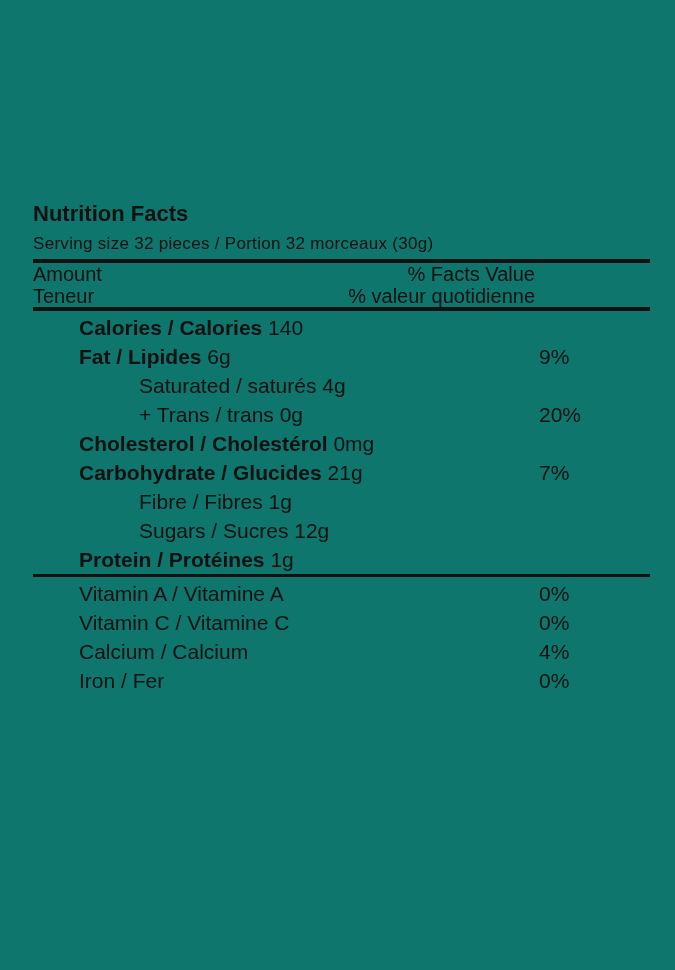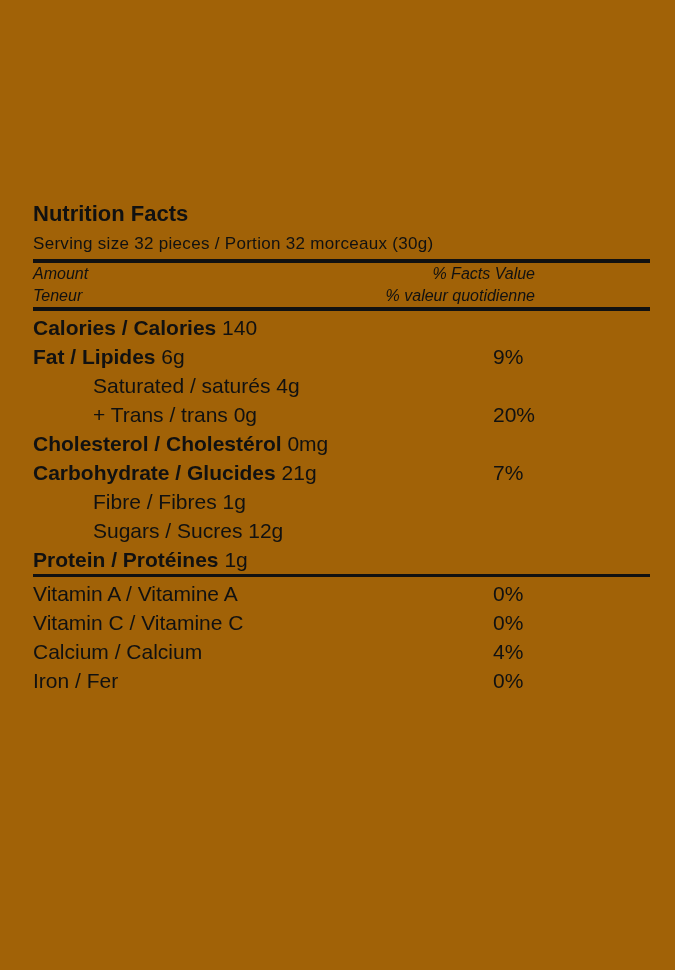--- a/index.html
+++ b/index.html
@@ -4,21 +4,21 @@
 <style>
   html, body {
     margin: 0;
     padding: 0;
     background: #ffffff;
   }
   .page {
     position: relative;
     width: 675px;
     height: 970px;
-    background: #a16207;
+    background: #0f766e;
     overflow: hidden;
     font-family: "Liberation Sans", sans-serif;
     color: #111111;
   }
   .nf-label {
     position: absolute;
     left: 33px;
     top: 198px;
     width: 617px;
   }
@@ -38,32 +38,31 @@
   .rule-thick {
     height: 4px;
     background: #111111;
   }
   .rule-thin {
     height: 3px;
     background: #111111;
   }
   .hdr-row {
     position: relative;
-    font-size: 16px;
+    font-size: 20px;
     line-height: 22px;
-    font-style: italic;
   }
   .hdr-right {
     position: absolute;
     left: 0;
     top: 0;
     width: 502px;
     text-align: right;
   }
-  .rows-block { padding-top: 2px; }
+  .rows-block { padding-top: 2px; margin-left: 46px; }
   .row {
     position: relative;
     font-size: 21px;
     line-height: 29px;
     white-space: nowrap;
   }
   .row .nm { font-weight: normal; }
   .row.b .nm { font-weight: bold; }
   .row.sub { padding-left: 60px; }
   .row .dv {

